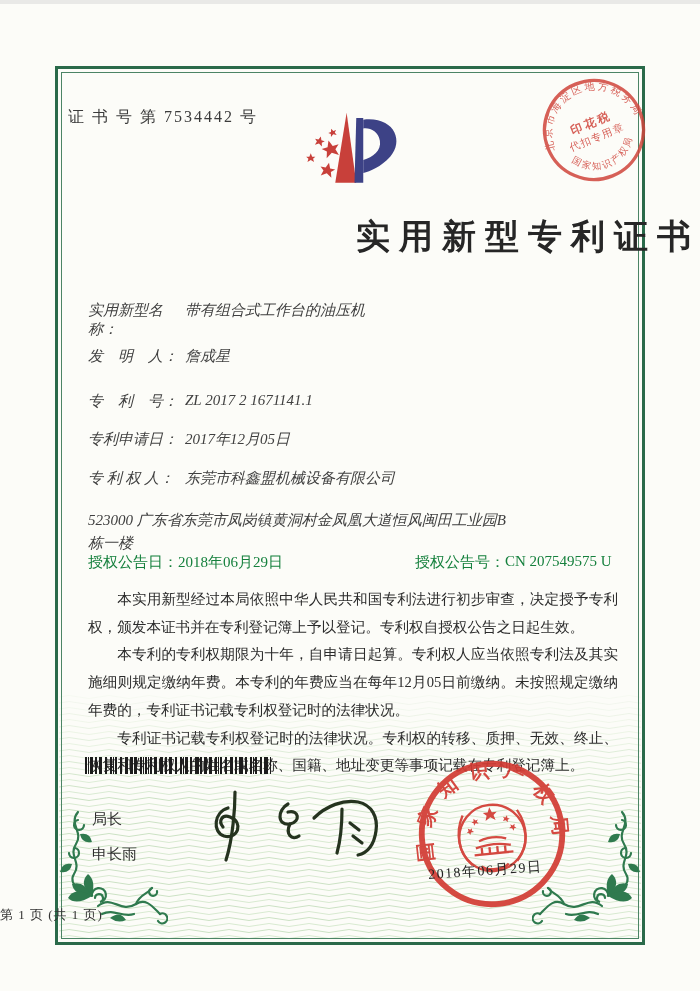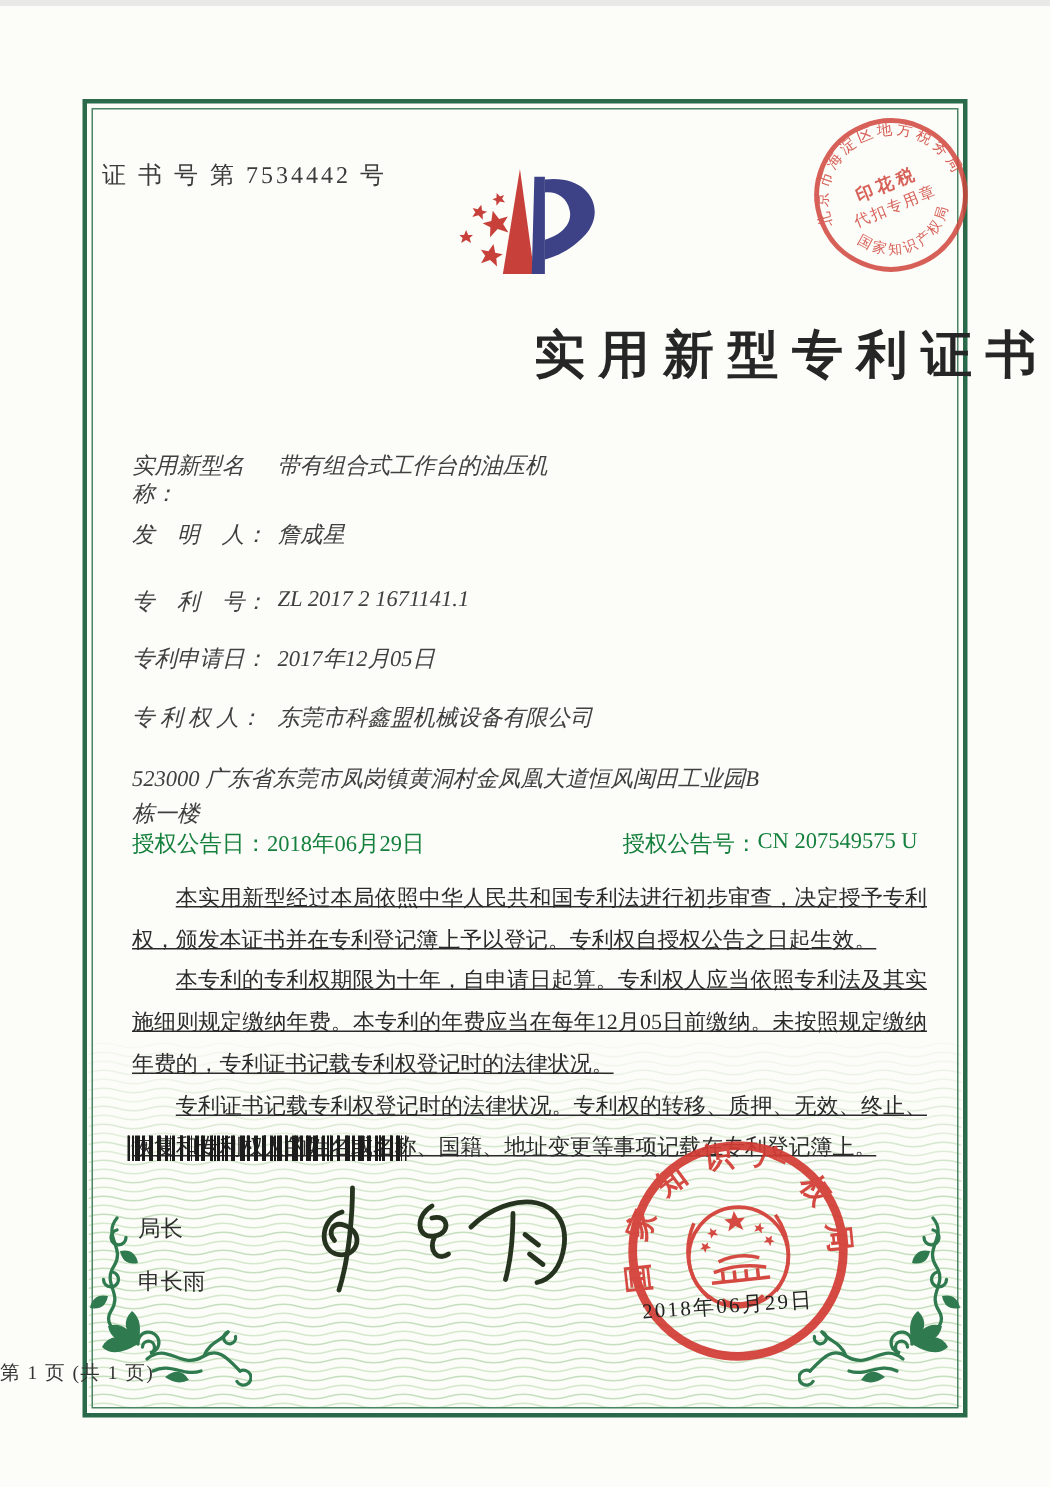--- a/index.html
+++ b/index.html
@@ -15,21 +15,21 @@
   .cert-no{position:absolute;left:68px;top:103px;font-size:16px;color:#3b3b3b;letter-spacing:2px;}
   .logo{position:absolute;left:281px;top:96px;width:140px;height:104px;}
   .title{position:absolute;left:0;top:210px;width:100%;text-align:right;font-size:34px;font-weight:bold;color:#262626;letter-spacing:9px;}
   .field-row{position:absolute;left:88px;font-size:15px;color:#404040;display:flex;font-style:italic;}
   .flabel{display:inline-block;width:97px;flex:0 0 97px;}
   .fvalue{display:inline-block;}
   .addr .fvalue{width:424px;line-height:1.5;}
   .grant-row{position:absolute;left:88px;top:549px;width:530px;font-size:15px;color:#15803d;display:flex;}
   .grant-left{flex:0 0 327px;display:flex;}
   .grant-right{display:flex;}
-  .body-text{position:absolute;left:88px;top:582px;width:530px;font-size:14.6px;line-height:1.9;color:#2b2b2b;text-align:justify;text-decoration:underline;}
+  .body-text{position:absolute;left:88px;top:582px;width:530px;font-size:14.6px;line-height:1.9;color:#2b2b2b;text-align:justify;}
   .body-text p{margin:0;text-indent:2em;}
   .barcode{position:absolute;left:85px;top:753px;width:186px;height:17px;
     background:
       repeating-linear-gradient(90deg,#1c1c1c 0 2px,transparent 2px 5px),
       repeating-linear-gradient(90deg,#1c1c1c 0 1px,transparent 1px 7px),
       repeating-linear-gradient(90deg,transparent 0 3px,#1c1c1c 3px 4px,transparent 4px 11px);}
   .director-title{position:absolute;left:92px;top:806px;font-size:15px;color:#2e2e2e;font-family:"Liberation Sans","DejaVu Sans",sans-serif;}
   .director-name{position:absolute;left:92px;top:841px;font-size:15px;color:#2e2e2e;font-family:"Liberation Sans","DejaVu Sans",sans-serif;}
   .sig{position:absolute;left:200px;top:780px;width:200px;height:84px;}
   .seal-big{position:absolute;left:414px;top:752px;width:156px;height:156px;z-index:5;opacity:.92;transform:rotate(-6deg);}

